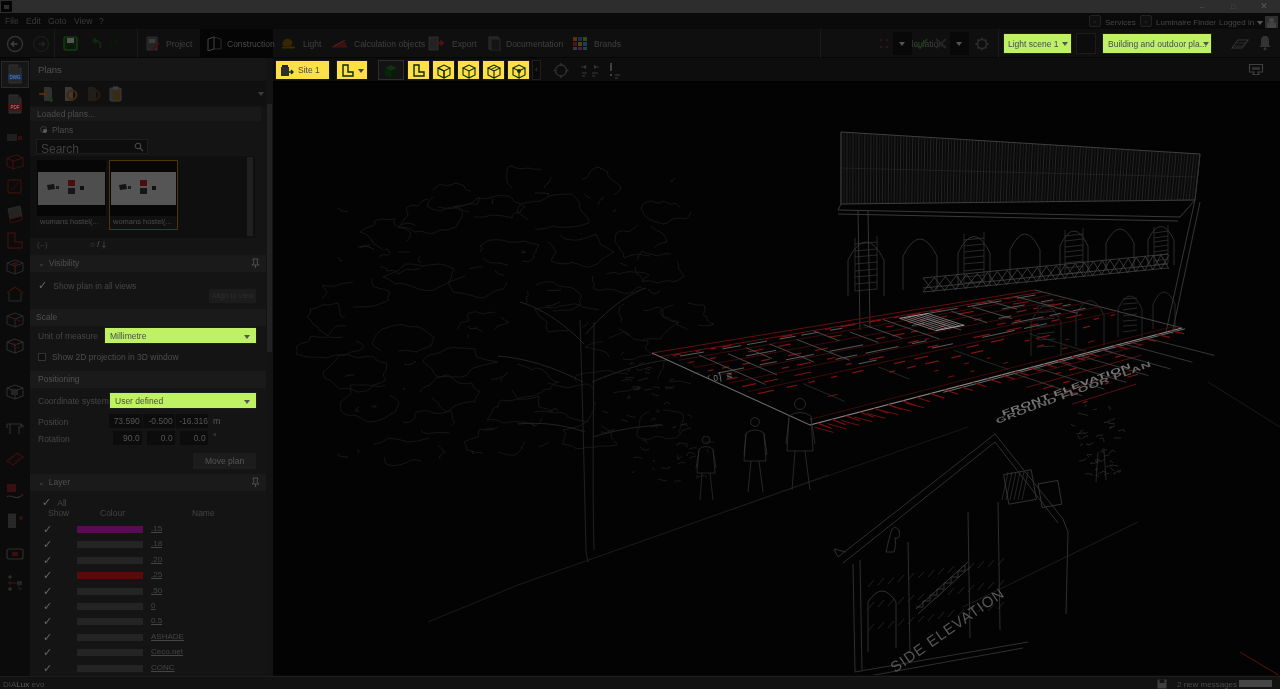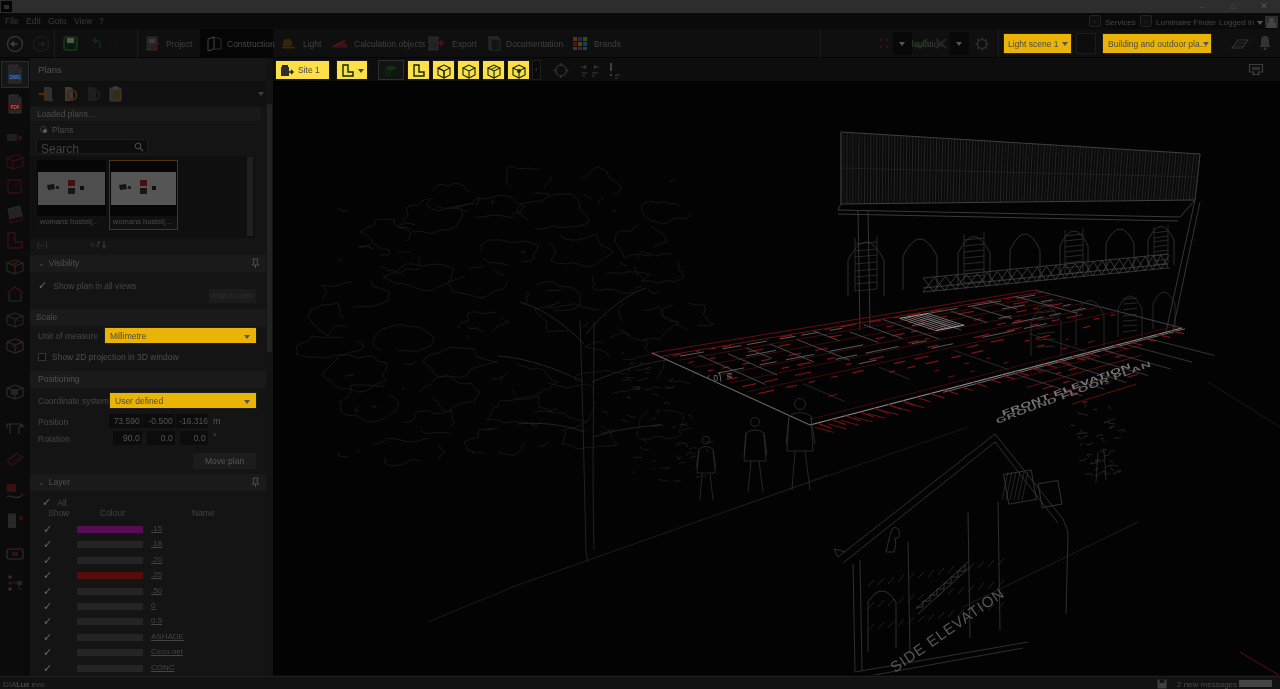--- a/index.html
+++ b/index.html
@@ -26,21 +26,21 @@
 #strip { left:0; top:58px; width:30px; height:618px; background:#0b0b0b; }
 #strip .cell { position:absolute; left:3px; width:24px; height:24px; }
 #stripsel { position:absolute; left:1px; top:3px; width:28px; height:27px; background:#161616; border:1px solid #2a2a2a; }
 
 #panel { left:30px; top:58px; width:238px; height:618px; background:#141414; }
 .phead { position:absolute; left:0; width:238px; height:17px; background:#1a1a1a; color:#505050; font-size:8.5px; line-height:17px; }
 .phead .cap { color:#4a4a4a; margin-right:4px; font-size:8px; }
 .pin { position:absolute; right:8px; top:3px; width:9px; height:11px; }
 .ptxt { color:#464646; font-size:8.5px; }
 .check { color:#686868; font-size:11px; }
-.combo { position:absolute; background:#eab308; border:1px solid #1e1e1e; color:#4a4a4a; font-size:8.5px; }
+.combo { position:absolute; background:#bef264; border:1px solid #1e1e1e; color:#4a4a4a; font-size:8.5px; }
 .caret { position:absolute; width:0; height:0; border-left:3px solid transparent; border-right:3px solid transparent; border-top:4px solid #555; }
 .field { position:absolute; background:#0c0c0c; color:#565656; font-size:8.5px; text-align:right; }
 .btn { position:absolute; background:#1c1c1c; color:#565656; font-size:8.5px; text-align:center; }
 .lrow { position:relative; height:15.4px; }
 .lrow .check { position:absolute; left:13px; top:1px; }
 .lrow .bar { position:absolute; left:47px; top:4px; width:66px; height:7px; background:#242424; }
 .lrow .lname { position:absolute; left:121px; top:2px; color:#454545; font-size:8px;text-decoration:underline; }
 
 #vtoolbar { left:268px; top:58px; width:1012px; height:24px; background:#0d0d0d; border-bottom:1px solid #000; }
 .vbtn { position:absolute; top:2px; height:20px; border:1px solid #191919; background:#fde047; }

